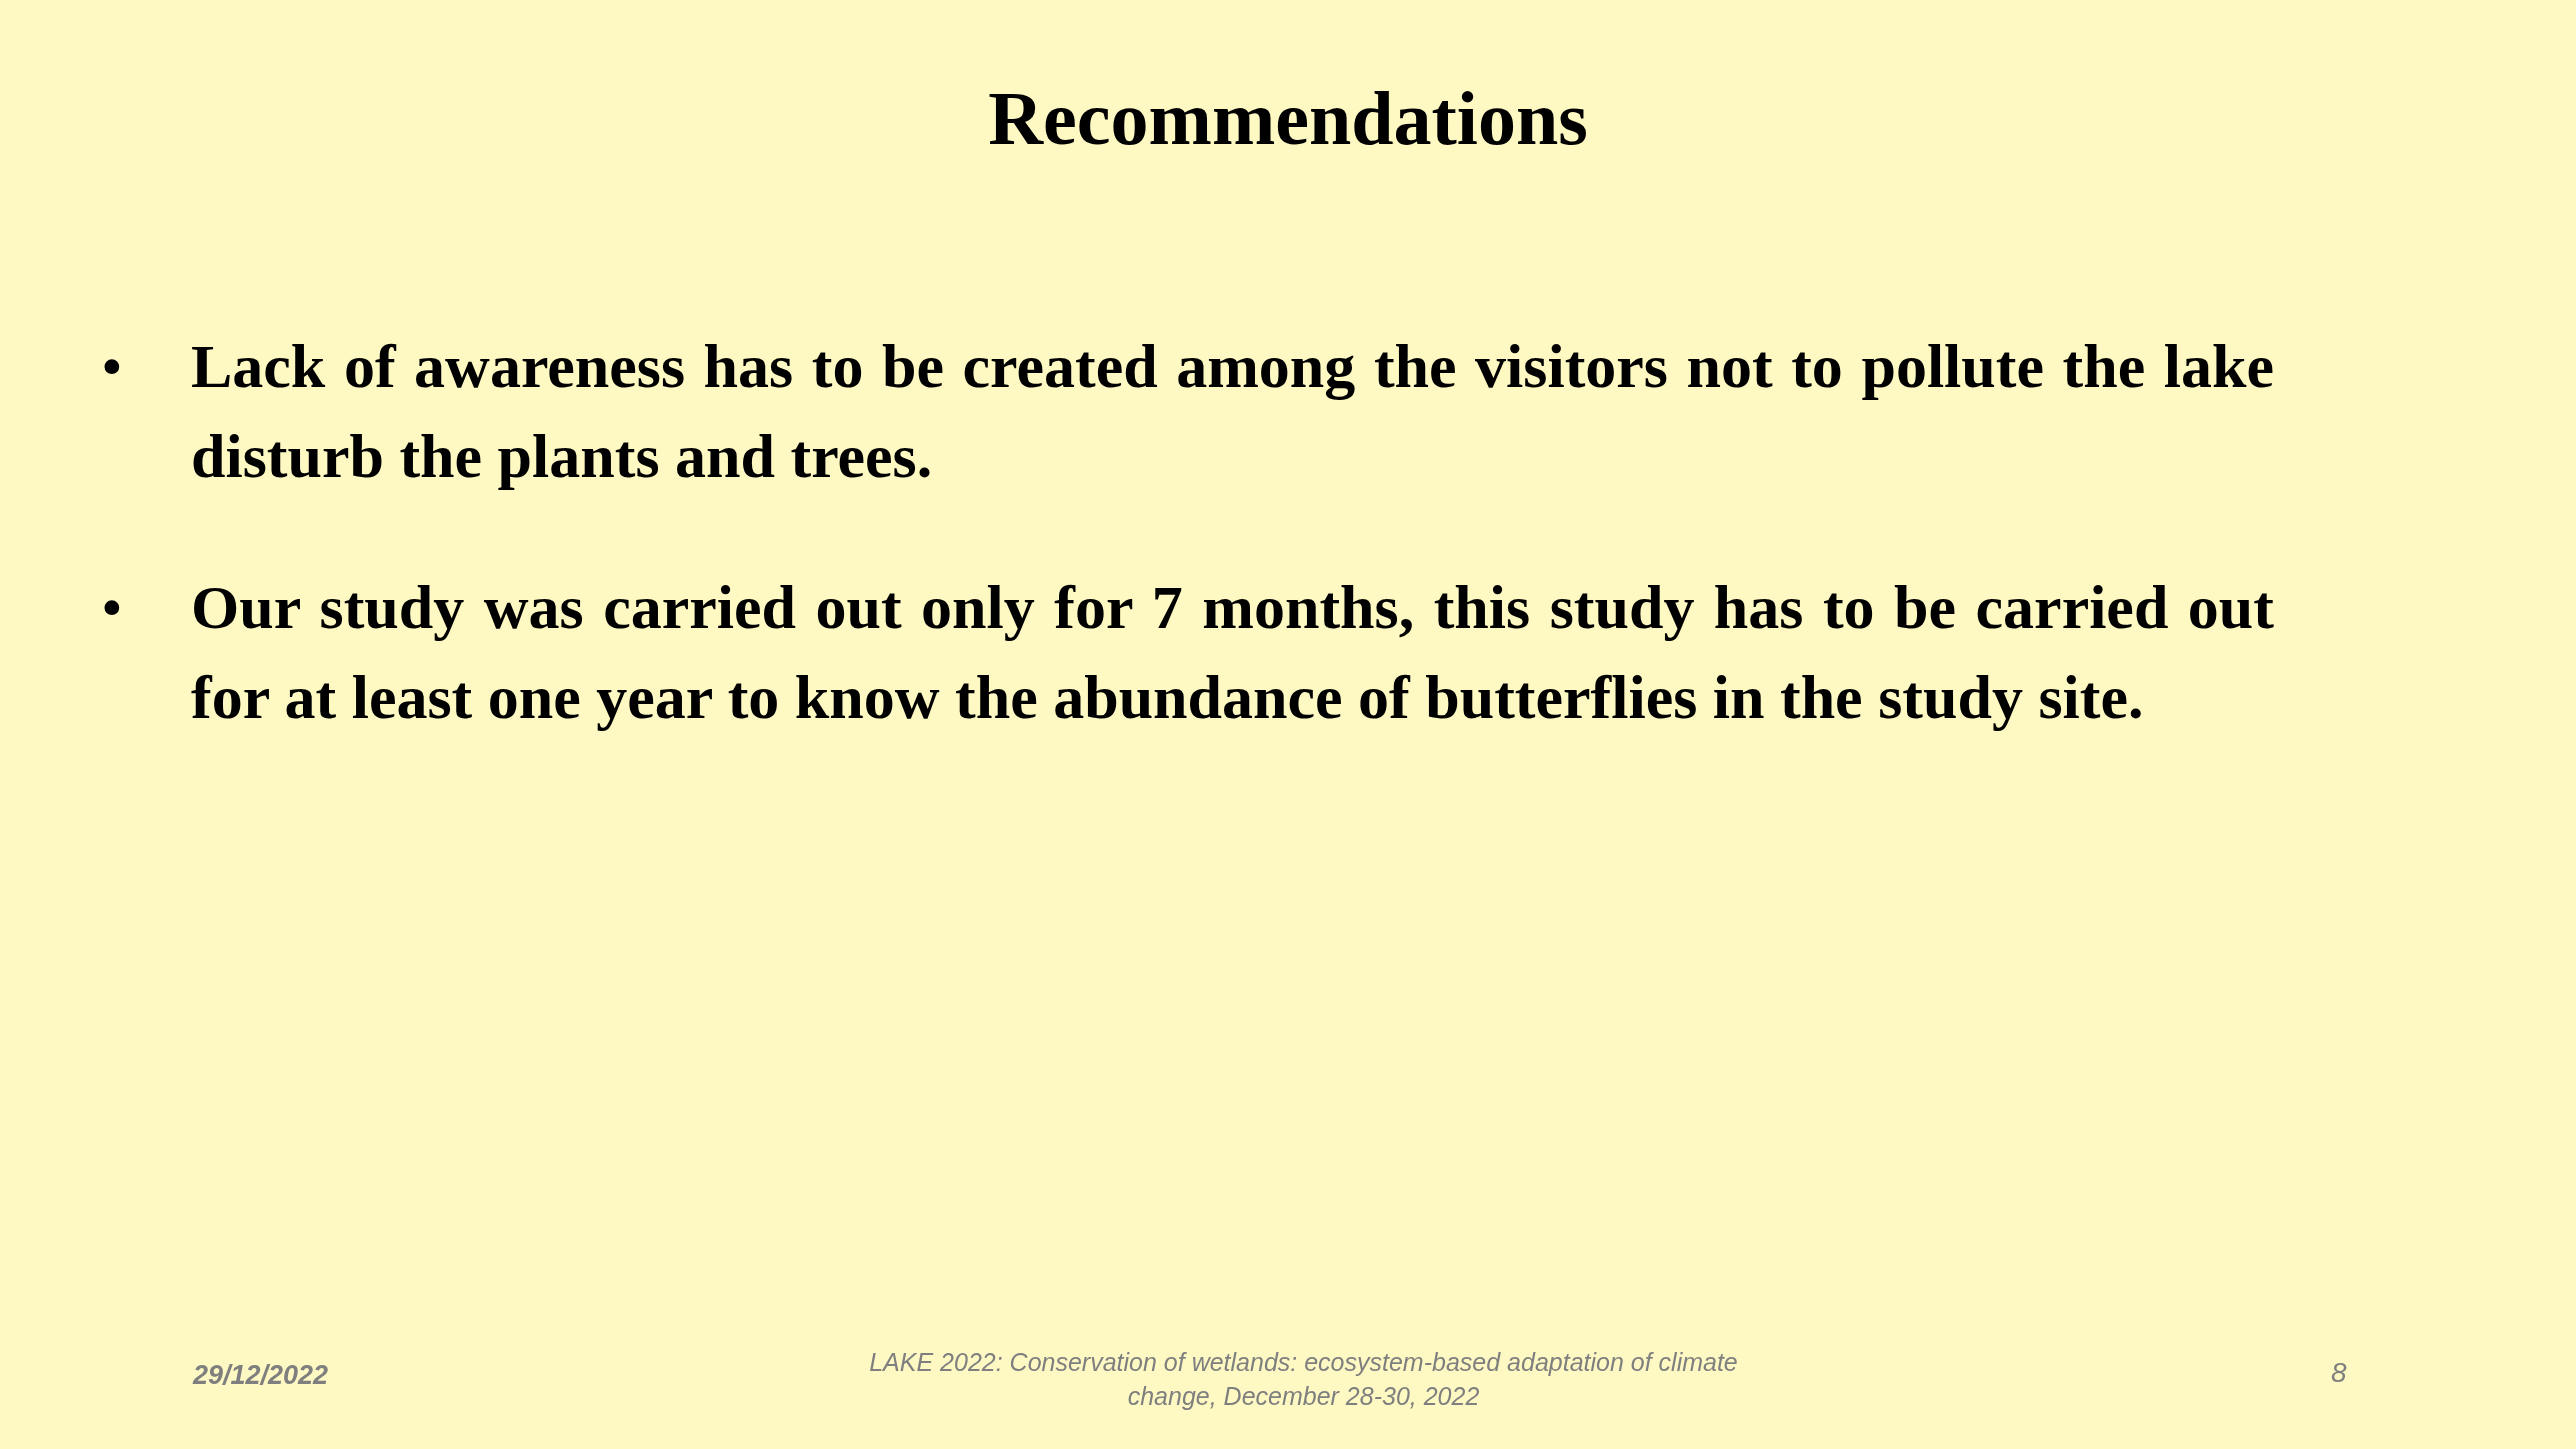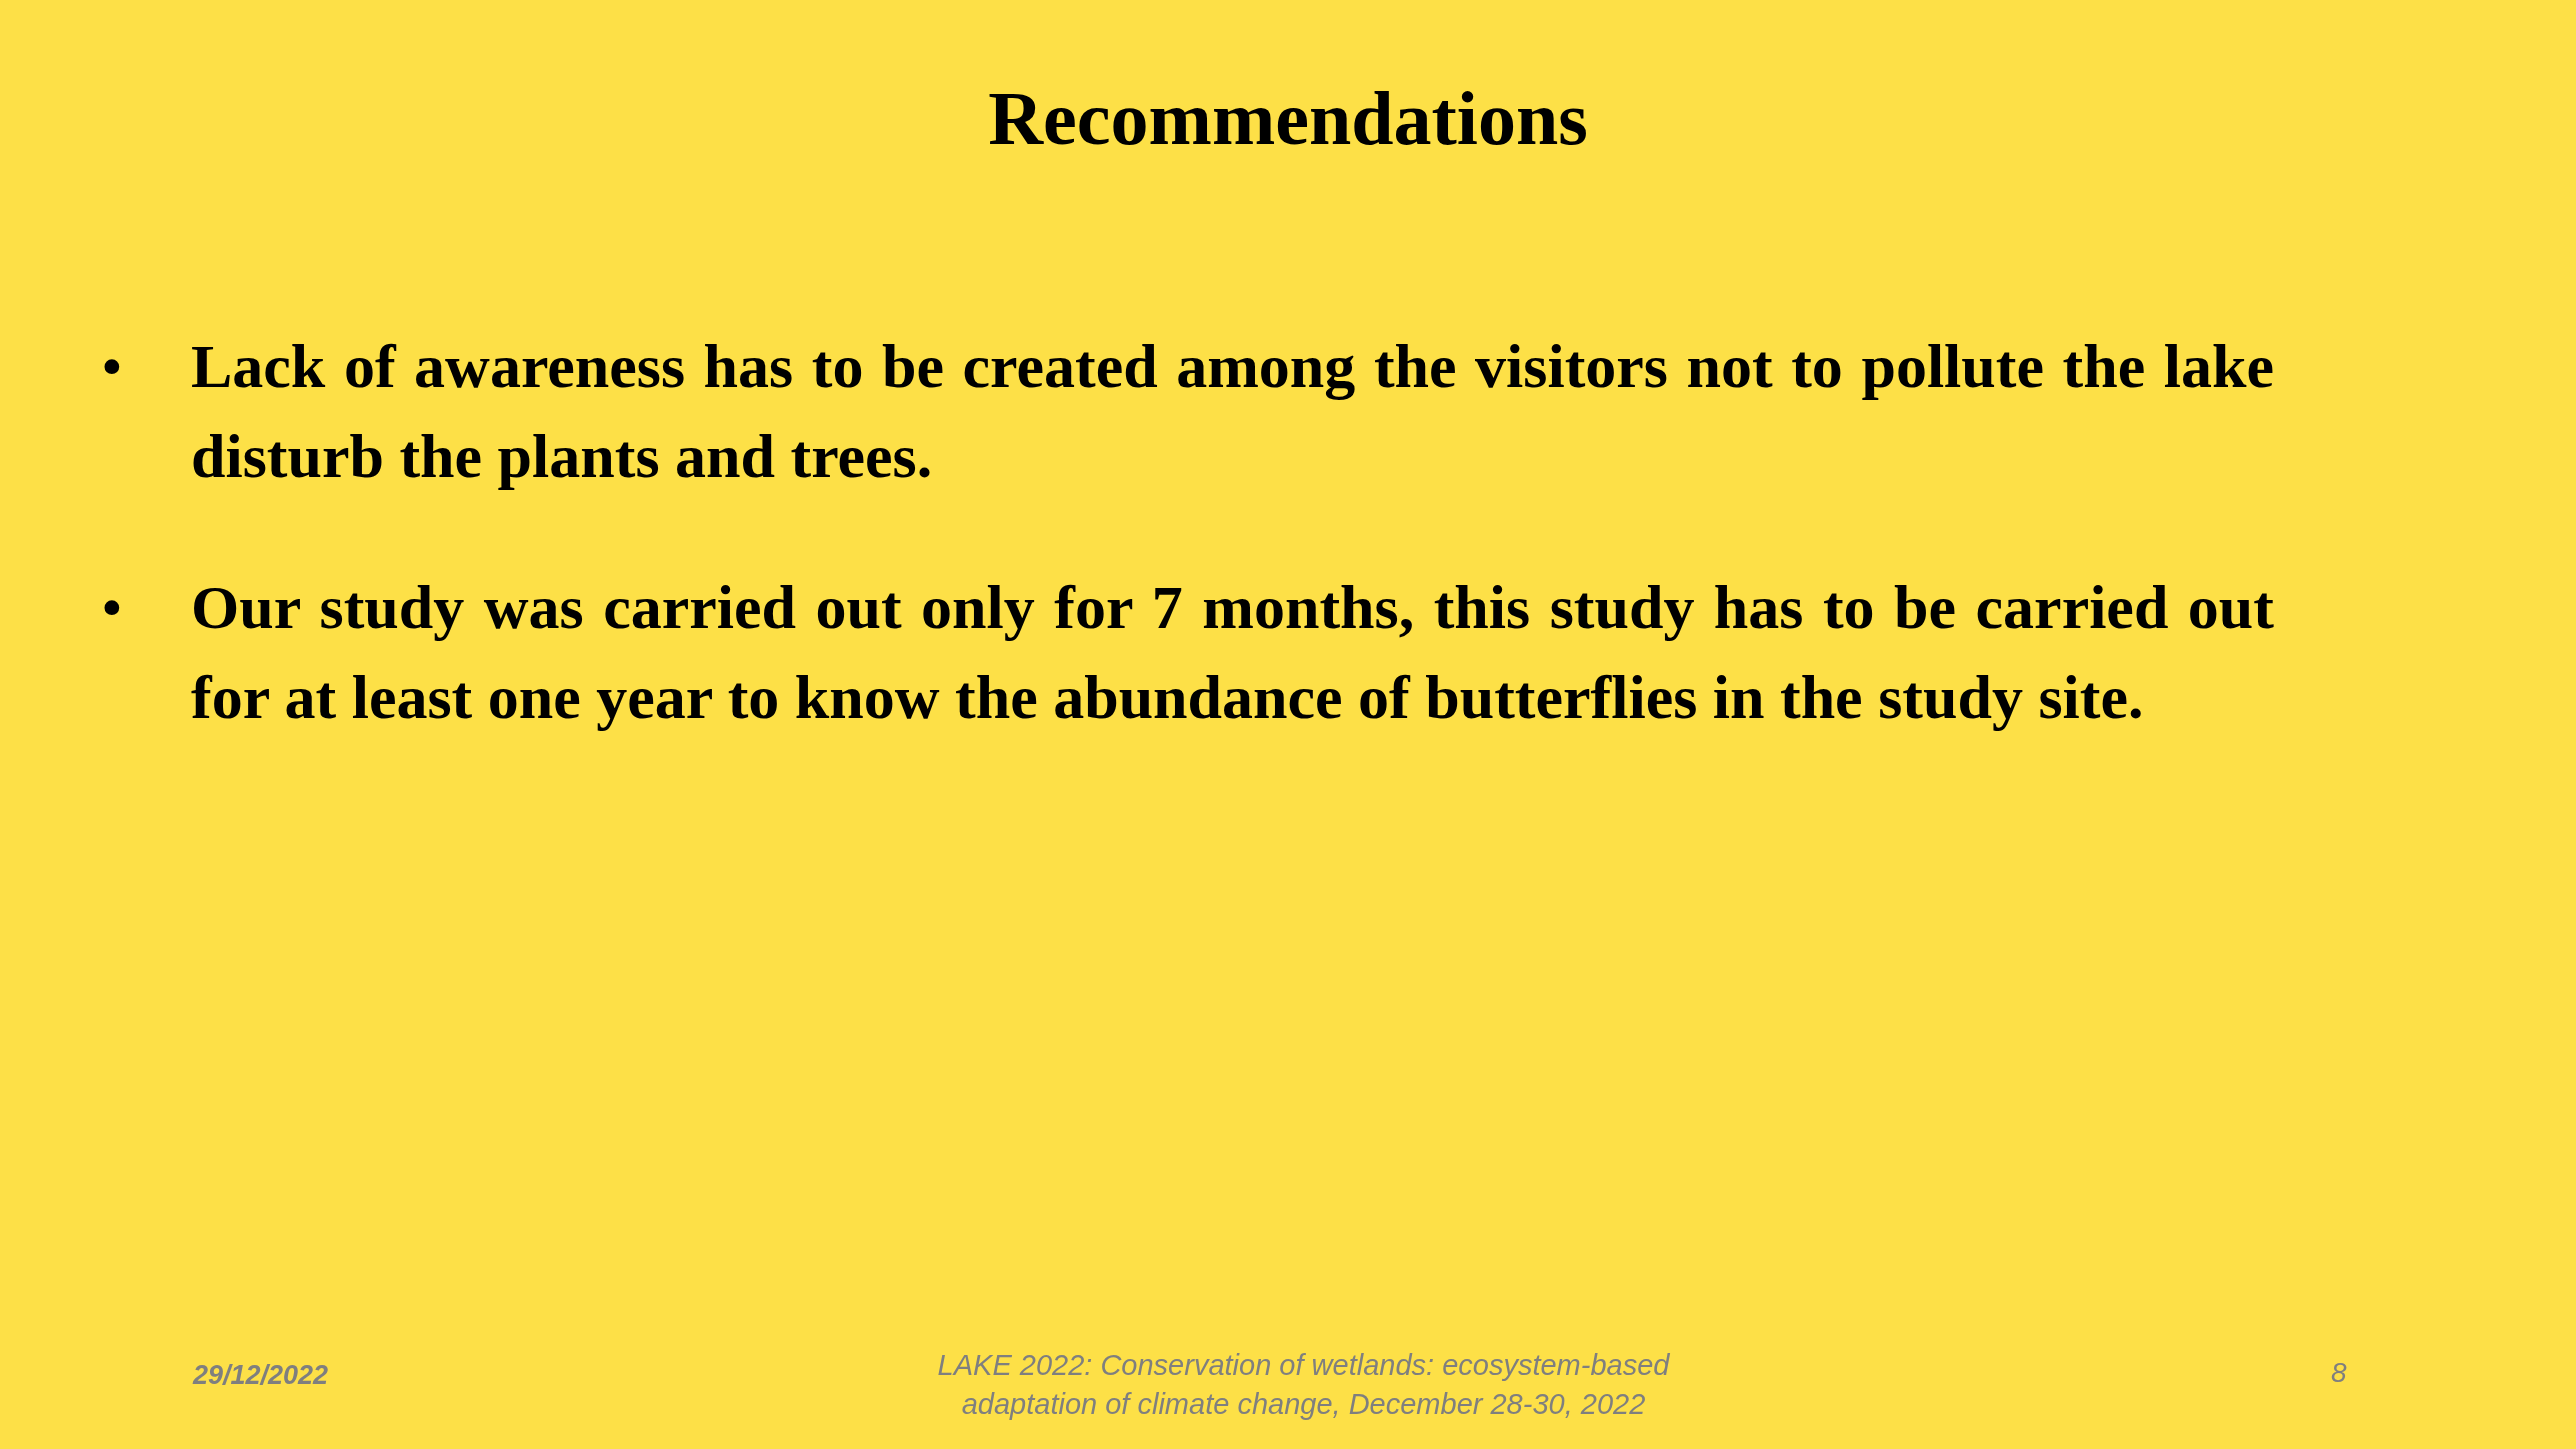--- a/index.html
+++ b/index.html
@@ -5,21 +5,21 @@
   html, body {
     margin: 0;
     padding: 0;
     background: #ffffff;
   }
 
   #slide {
     position: relative;
     width: 2576px;
     height: 1449px;
-    background: #fde047;
+    background: #fef9c3;
     overflow: hidden;
     font-family: "Liberation Serif", "DejaVu Serif", serif;
   }
 
   
   #slide-title {
     position: absolute;
     left: 193px;
     top: 76px;
     width: 2190px;
@@ -95,21 +95,21 @@
     font-size: 27px;
     font-weight: bold;
     line-height: 1.2;
     text-align: left;
   }
 
   #footer-center {
     left: 869px;
     top: 1346px;
     width: 869px;
-    font-size: 29px;
+    font-size: 25px;
     font-weight: normal;
     line-height: 1.35;
     text-align: center;
   }
 
   #footer-page {
     left: 2331px;
     top: 1356px;
     width: 77px;
     font-size: 28px;

